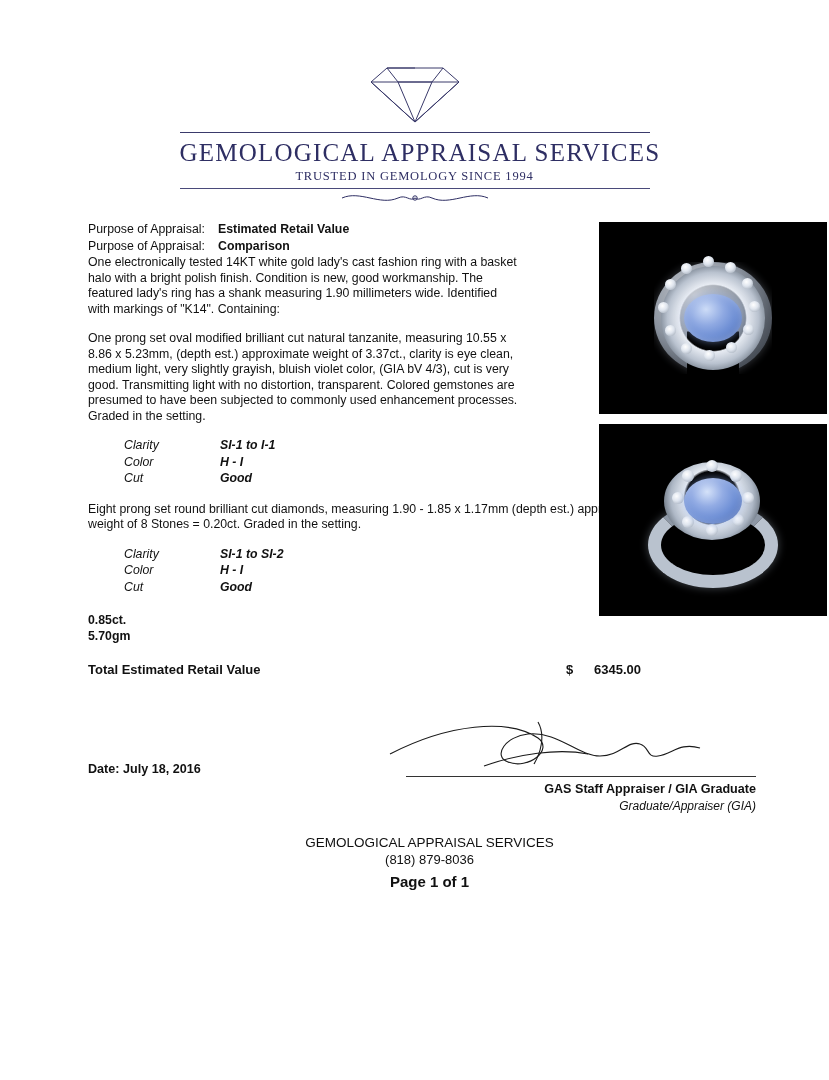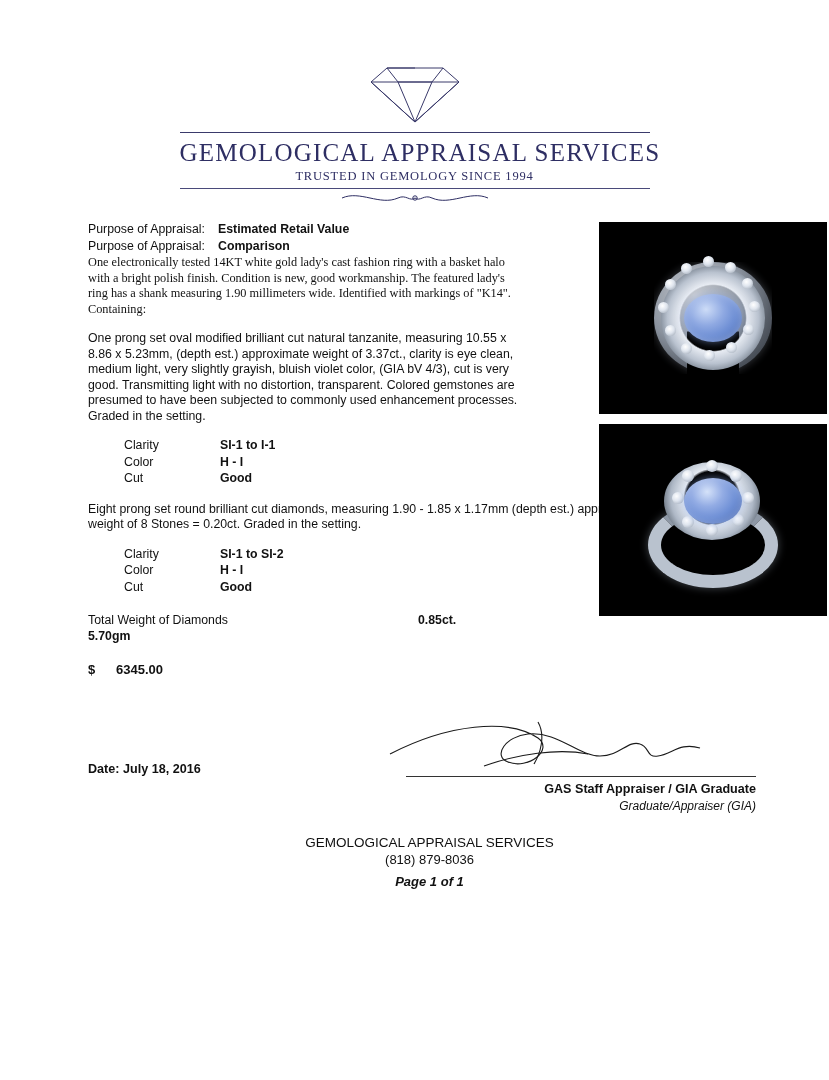--- a/index.html
+++ b/index.html
@@ -91,30 +91,30 @@
   .kv-value {
     font-weight: bold;
     font-size: 12.3px;
   }
   p.para {
     margin: 0 0 14px 0;
     text-align: left;
   }
   .para-block {
     margin-top: 15px;
-    font-family: Liberation Serif, serif;
   }
   .spec-table {
     margin: 6px 0 14px 36px;
     border-collapse: collapse;
   }
   .spec-table td {
     font-size: 12.3px;
     padding: 0 0 1px 0;
     vertical-align: top;
+    font-style: italic;
   }
   .spec-table td.k {
     width: 96px;
   }
   .spec-table td.v {
     font-weight: bold;
   }
 
   
   .photos {
@@ -292,22 +292,21 @@
   .footer {
     margin-top: 34px;
     text-align: center;
     font-size: 13px;
     line-height: 17px;
   }
   .footer .f1 { font-size: 13.5px; }
   .footer .page-no {
     font-weight: bold;
     margin-top: 5px;
-    font-size: 13px;
-    font-style: italic;
+    font-size: 15px;
   }
 </style>
 </head>
 <body>
 
 <div class="page">
 
   <div class="header">
     <span class="diamond-icon">
       <svg width="96" height="62" viewBox="0 0 96 62">
@@ -435,28 +434,28 @@
         </tr>
         <tr>
           <td class="k">Cut</td>
           <td class="v">Good</td>
         </tr>
       </tbody>
         </table>
 
       <div class="totals">
         <div class="total-row">
-          <div class="lbl">Total Weight of Diamonds</div>
           <div class="amt">0.85ct.</div>
         </div>
         <div class="total-row">
           <div class="amt">5.70gm</div>
         </div>
 
         <div class="grand">
+          <div class="lbl">Total Estimated Retail Value</div>
           <div class="cur">$</div>
           <div class="val">6345.00</div>
         </div>
       </div>
 
       <div class="sig-area">
         <span class="sig-svg">
           <svg width="330" height="66" viewBox="0 0 330 66">
             <g fill="none" stroke="#1a1a1a" stroke-width="1.1">
               <path d="M2 40 C 60 10, 120 4, 150 24 C 166 36, 140 56, 120 48 C 104 42, 118 22, 140 20 C 170 17, 190 42, 212 42 C 232 42, 240 26, 252 30 C 262 33, 258 44, 270 42 C 284 40, 292 28, 312 34"></path>

